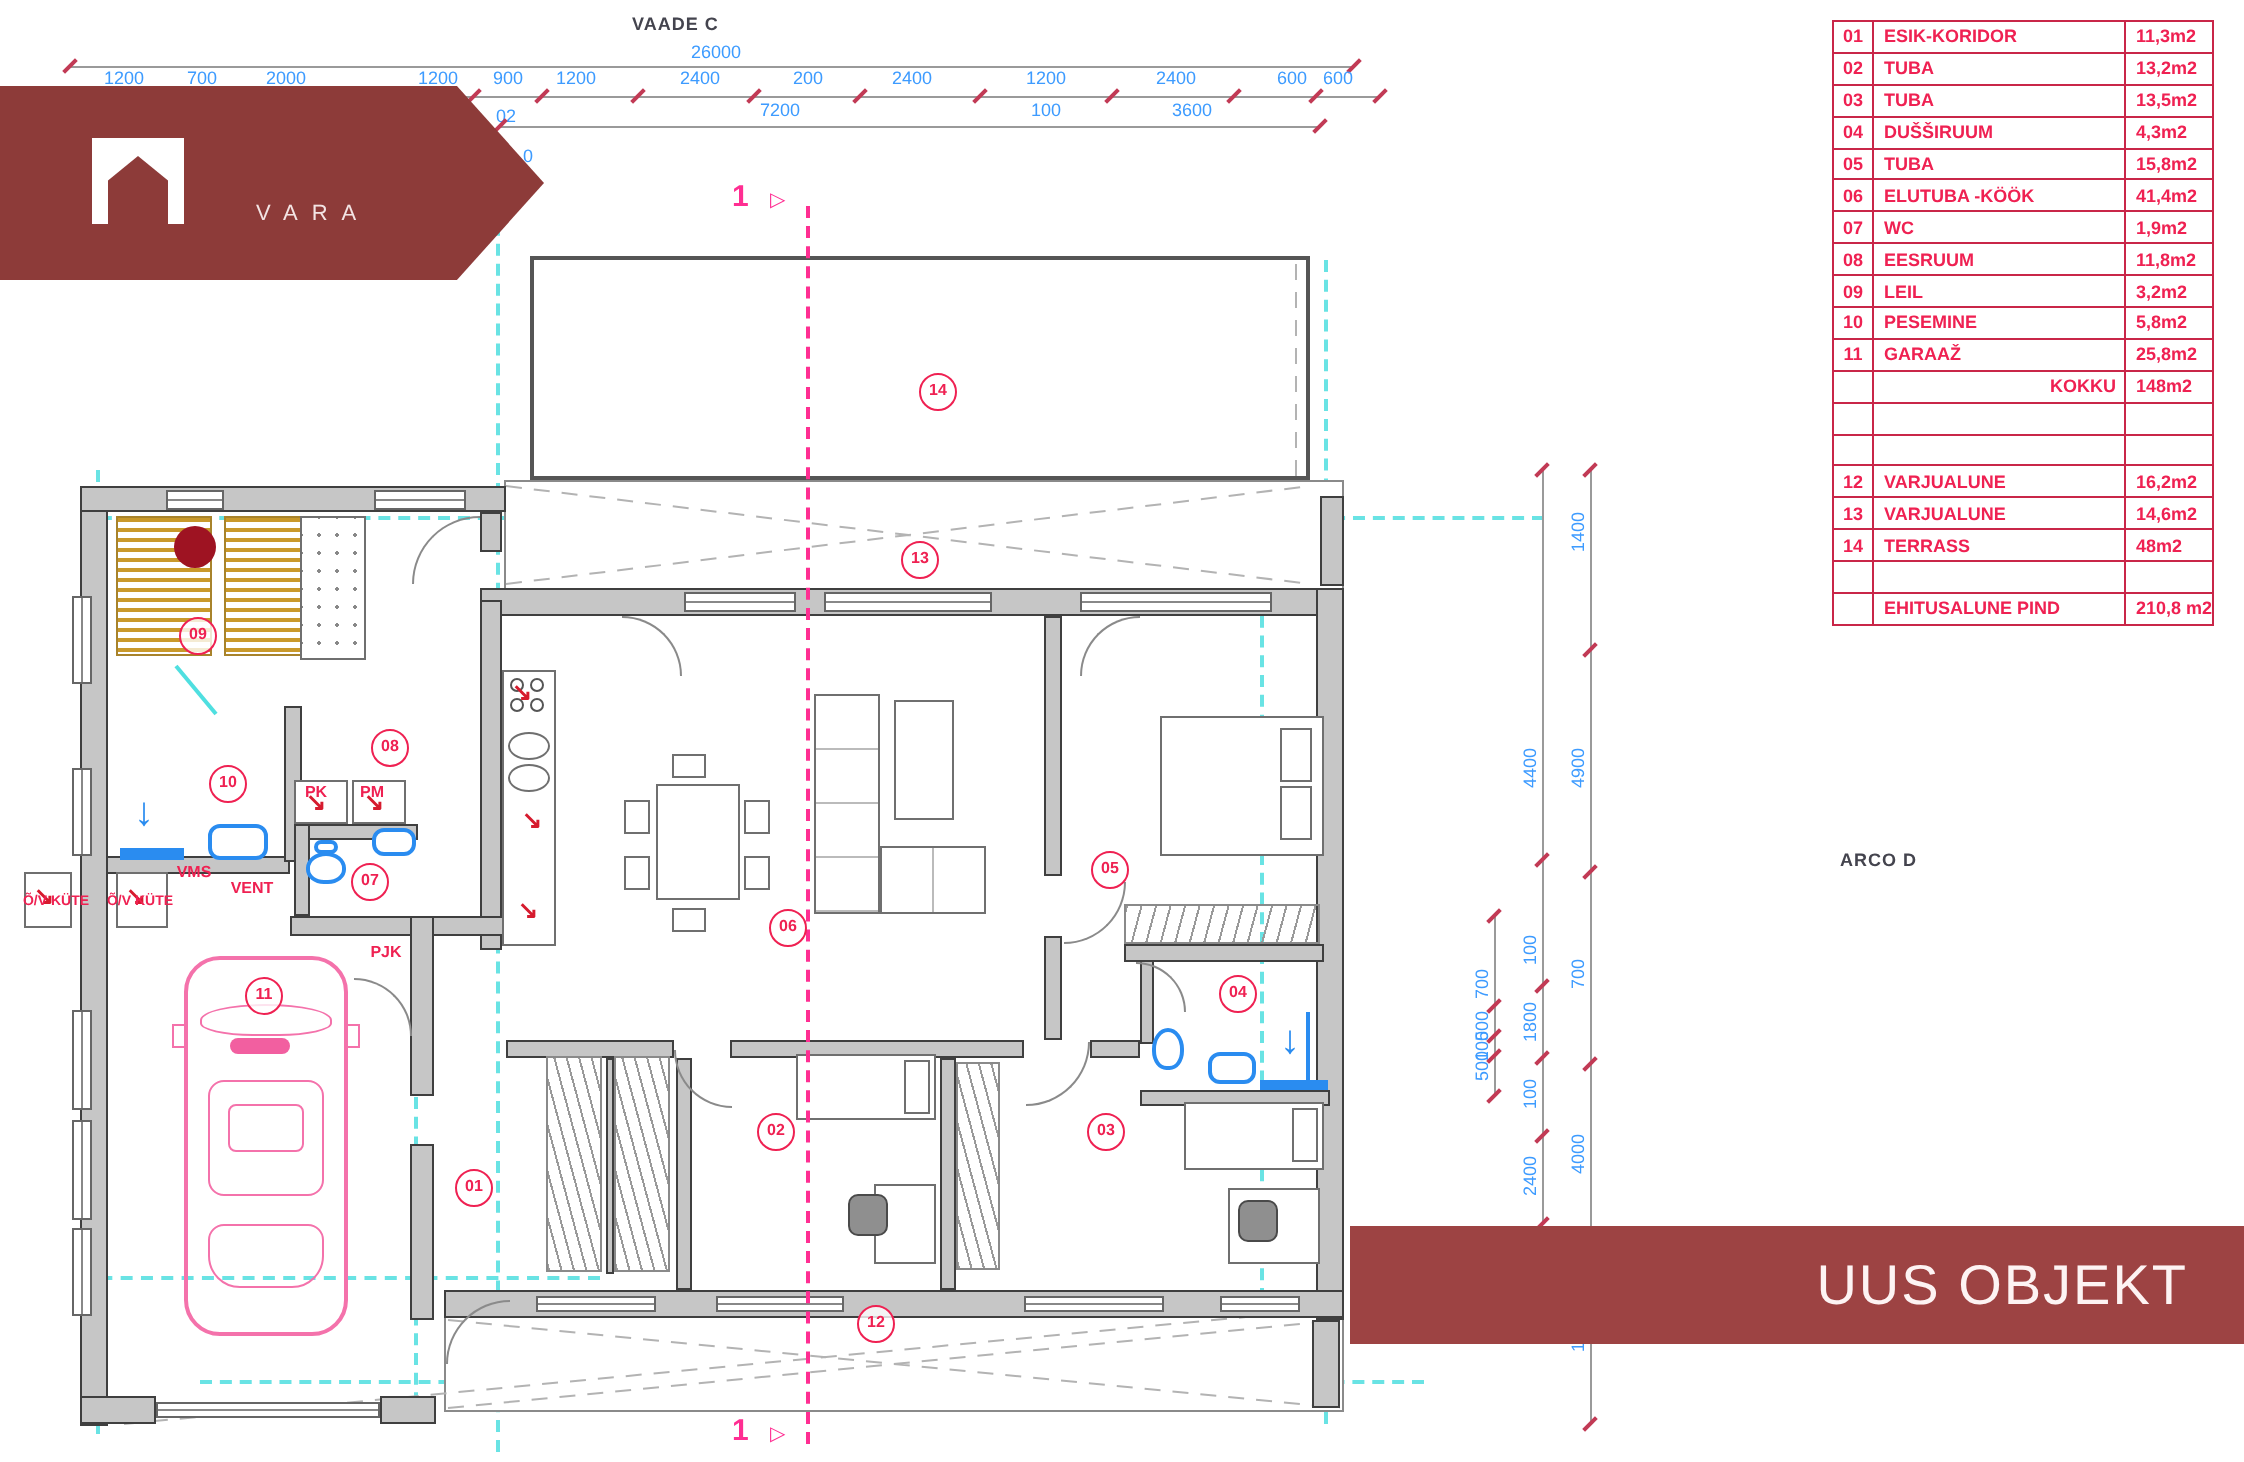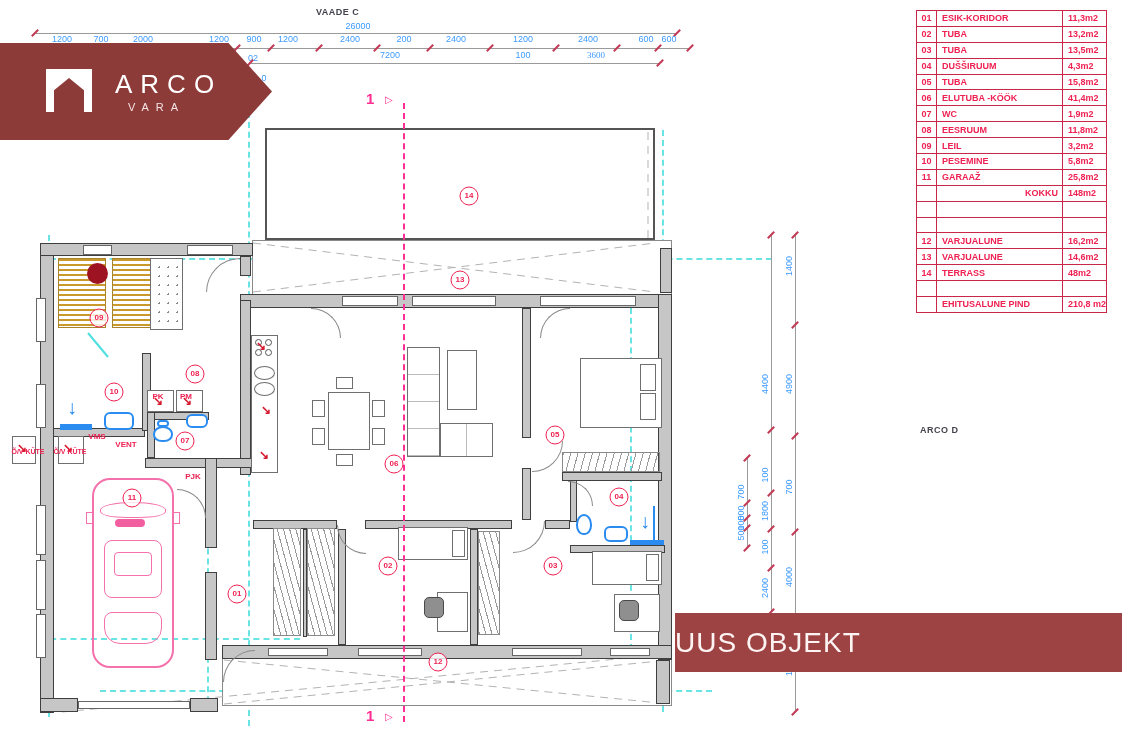--- a/index.html
+++ b/index.html
@@ -64,21 +64,21 @@
   .pinkfill{position:absolute;background:#f25fa0;border-radius:4px;z-index:3}
   
   #logo{position:absolute;left:0;top:43px;width:272px;height:97px;z-index:10;
         clip-path:polygon(0 0,84% 0,100% 50%,84% 100%,0 100%)}
   #logo .icon{position:absolute;left:46px;top:26px;width:46px;height:43px;background:#fff}
   #logo .house{position:absolute;left:8px;top:9px;width:30px;height:34px;
         clip-path:polygon(50% 0,100% 36%,100% 100%,0 100%,0 36%)}
   #logo .t1{position:absolute;left:115px;top:26px;color:#fff;font-size:26px;letter-spacing:8px}
   #logo .t2{position:absolute;left:128px;top:58px;color:#f3e4e4;font-size:11px;letter-spacing:7px}
   #objbanner{position:absolute;left:675px;top:613px;width:447px;height:59px;z-index:10;
-        color:#fdf3f3;font-size:28px;letter-spacing:1px;text-align:left;line-height:59px;
+        color:#fdf3f3;font-size:28px;letter-spacing:1px;text-align:right;line-height:59px;
         padding-right:28px;box-sizing:border-box}
   
   #rtable{position:absolute;left:916px;top:10px;z-index:10;border-collapse:collapse}
   #rtable td{border:1px solid #c92648;color:#ef2152;font-size:9px;font-weight:bold;
         height:15.9px;padding:0 0 0 5px;white-space:nowrap;box-sizing:border-box}
   #rtable td.c-no{width:20px;text-align:center;padding:0}
   #rtable td.c-name{width:126px}
   #rtable td.c-area{width:34px}
   svg{position:absolute;left:0;top:0;z-index:2}
 </style>
@@ -92,21 +92,20 @@
 <div class="sectline" style="left:403px;top:103px;height:619px"></div>
 <div class="sectnum" style="left:366px;top:90px">1</div>
 <div class="sectflag" style="left:385px;top:94px">▷</div>
 <div class="sectnum" style="left:366px;top:707px">1</div>
 <div class="sectflag" style="left:385px;top:711px">▷</div>
 
 <div id="logo" style="background: rgb(141, 59, 57);">
   <div class="icon">
     <div class="house" style="background: rgb(141, 59, 57);"></div>
   </div>
-  <div class="t1">ARCO</div>
   <div class="t2">VARA</div>
 </div>
 
 <div id="objbanner" style="background: rgb(157, 67, 67);">UUS OBJEKT</div>
 
 <table id="rtable">
     <tbody id="rtbody">
       <tr>
         <td class="c-no">01</td>
         <td class="c-name">ESIK-KORIDOR</td>
@@ -255,21 +254,21 @@
 <div class="tick" style="left: 430px; top: 48px;"></div>
 <div class="tick" style="left: 489.5px; top: 48px;"></div>
 <div class="tick" style="left: 555.5px; top: 48px;"></div>
 <div class="tick" style="left: 617px; top: 48px;"></div>
 <div class="tick" style="left: 657.5px; top: 48px;"></div>
 <div class="tick" style="left: 35px; top: 48px;"></div>
 <div class="tick" style="left: 690px; top: 48px;"></div>
 <div class="dimt" style="left: 253px; top: 63px;">02</div>
 <div class="dimt" style="left: 390px; top: 60px;">7200</div>
 <div class="dimt" style="left: 523px; top: 60px;">100</div>
-<div class="dimt" style="left: 596px; top: 60px; font-family: Liberation Serif, serif;">3600</div>
+<div class="dimt" style="left: 596px; top: 60px;">3600</div>
 <div class="dimt" style="left: 264px; top: 83px;">0</div>
 <div class="tick" style="left: 250px; top: 63px;"></div>
 <div class="tick" style="left: 660px; top: 63px;"></div>
 <div class="dimr" style="left: 789px; top: 266px;">1400</div>
 <div class="dimr" style="left: 789px; top: 384px;">4900</div>
 <div class="dimr" style="left: 789px; top: 487px;">700</div>
 <div class="dimr" style="left: 789px; top: 577px;">4000</div>
 <div class="dimr" style="left: 789px; top: 666px;">1400</div>
 <div class="tick" style="left: 795px; top: 325px;"></div>
 <div class="tick" style="left: 795px; top: 435.5px;"></div>

